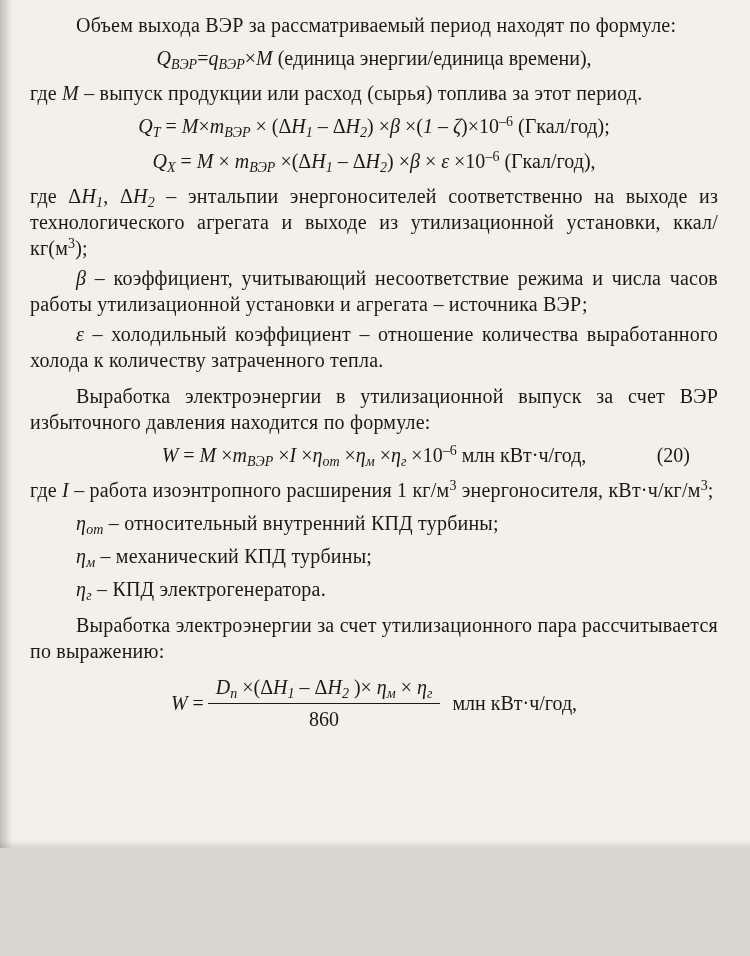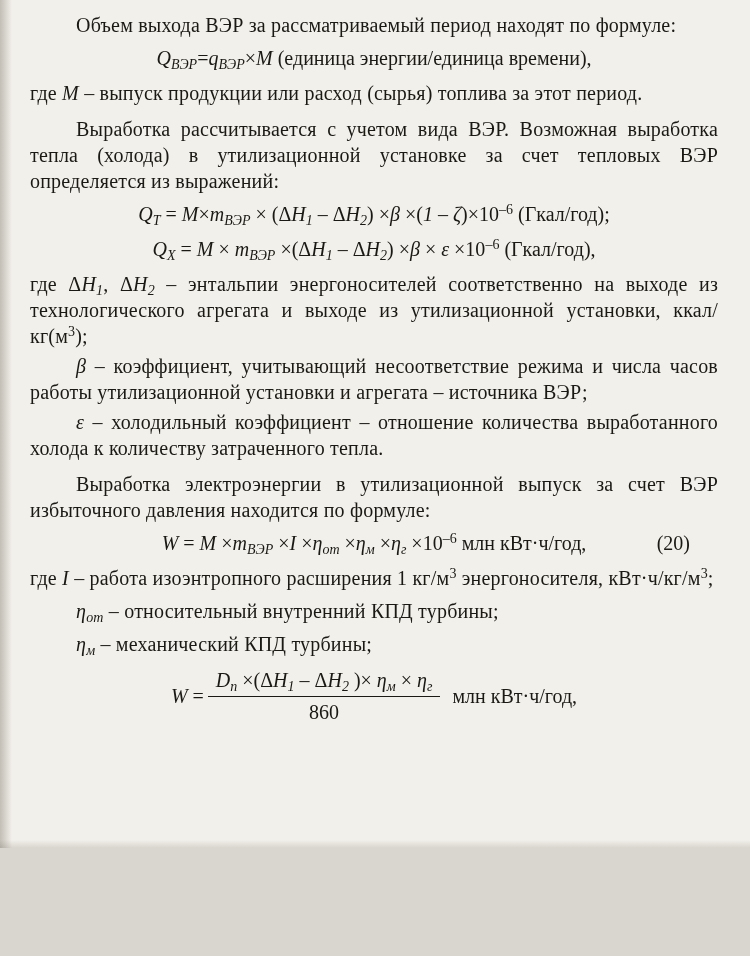--- a/index.html
+++ b/index.html
@@ -97,21 +97,20 @@
 <body>
 
 <div class="page">
 
   <p class="para indent">Объем выхода ВЭР за рассматриваемый период находят по формуле:</p>
 
   <div class="formula"><span class="seg-it">Q</span><span class="seg-sub">ВЭР</span><span class="seg-rm">=</span><span class="seg-it">q</span><span class="seg-sub">ВЭР</span><span class="seg-rm">×</span><span class="seg-it">M</span><span class="seg-rm"> (единица энергии/единица времени),</span></div>
 
   <p class="para"><span class="seg-rm">где </span><span class="seg-it">М</span><span class="seg-rm"> – выпуск продукции или расход (сырья) топлива за этот период.</span></p>
 
-  <p class="para indent sect">Выработка рассчитывается с учетом вида ВЭР. Возможная выработка тепла (холода) в утилизационной установке за счет тепловых ВЭР определяется из выражений:</p>
 
   <div class="formula"><span class="seg-it">Q</span><span class="seg-sub">Т</span><span class="seg-rm"> = </span><span class="seg-it">M</span><span class="seg-rm">×</span><span class="seg-it">m</span><span class="seg-sub">ВЭР</span><span class="seg-rm"> × (Δ</span><span class="seg-it">H</span><span class="seg-sub">1</span><span class="seg-rm"> – Δ</span><span class="seg-it">H</span><span class="seg-sub">2</span><span class="seg-rm">) ×</span><span class="seg-it">β</span><span class="seg-rm"> ×(</span><span class="seg-it">1 – ζ</span><span class="seg-rm">)×10</span><span class="seg-sup">–6</span><span class="seg-rm"> (Гкал/год);</span></div>
 
   <div class="formula"><span class="seg-it">Q</span><span class="seg-sub">Х</span><span class="seg-rm"> = </span><span class="seg-it">M</span><span class="seg-rm"> × </span><span class="seg-it">m</span><span class="seg-sub">ВЭР</span><span class="seg-rm"> ×(Δ</span><span class="seg-it">H</span><span class="seg-sub">1</span><span class="seg-rm"> – Δ</span><span class="seg-it">H</span><span class="seg-sub">2</span><span class="seg-rm">) ×</span><span class="seg-it">β</span><span class="seg-rm"> × </span><span class="seg-it">ε</span><span class="seg-rm"> ×10</span><span class="seg-sup">–6</span><span class="seg-rm"> (Гкал/год),</span></div>
 
   <p class="para"><span class="seg-rm">где Δ</span><span class="seg-it">Н</span><span class="seg-sub">1</span><span class="seg-rm">, Δ</span><span class="seg-it">Н</span><span class="seg-sub">2</span><span class="seg-rm"> – энтальпии энергоносителей соответственно на выходе из технологического агрегата и выходе из утилизационной установки, ккал/кг(м</span><span class="seg-sup">3</span><span class="seg-rm">);</span></p>
 
   <p class="para indent"><span class="seg-it">β</span><span class="seg-rm"> – коэффициент, учитывающий несоответствие режима и числа часов работы утилизационной установки и агрегата – источника ВЭР;</span></p>
 
 
@@ -123,21 +122,23 @@
     <span><span class="seg-it">W</span><span class="seg-rm"> = </span><span class="seg-it">M</span><span class="seg-rm"> ×</span><span class="seg-it">m</span><span class="seg-sub">ВЭР</span><span class="seg-rm"> ×</span><span class="seg-it">I</span><span class="seg-rm"> ×</span><span class="seg-it">η</span><span class="seg-sub">от</span><span class="seg-rm"> ×</span><span class="seg-it">η</span><span class="seg-sub">м</span><span class="seg-rm"> ×</span><span class="seg-it">η</span><span class="seg-sub">г</span><span class="seg-rm"> ×10</span><span class="seg-sup">–6</span><span class="seg-rm"> млн кВт·ч/год,</span></span>
     <span class="eqnum">(20)</span>
   </div>
 
   <p class="para"><span class="seg-rm">где </span><span class="seg-it">I</span><span class="seg-rm"> – работа изоэнтропного расширения 1 кг/м</span><span class="seg-sup">3</span><span class="seg-rm"> энергоносителя, кВт·ч/кг/м</span><span class="seg-sup">3</span><span class="seg-rm">;</span></p>
 
   <p class="para indent defn"><span class="seg-it">η</span><span class="seg-sub">от</span><span class="seg-rm"> – относительный внутренний КПД турбины;</span></p>
 
   <p class="para indent defn"><span class="seg-it">η</span><span class="seg-sub">м</span><span class="seg-rm"> – механический КПД турбины;</span></p>
 
+  <p class="para indent defn"><span class="seg-it">η</span><span class="seg-sub">г</span><span class="seg-rm"> – КПД электрогенератора.</span></p>
 
+  <p class="para indent sect">Выработка электроэнергии за счет утилизационного пара рассчитывается по выражению:</p>
 
   <div class="formula frac-row">
     <span><span class="seg-it">W</span><span class="seg-rm"> = </span></span>
     <span class="frac">
       <span class="num"><span class="seg-it">D</span><span class="seg-sub">п</span><span class="seg-rm"> ×(Δ</span><span class="seg-it">H</span><span class="seg-sub">1</span><span class="seg-rm"> – Δ</span><span class="seg-it">H</span><span class="seg-sub">2</span><span class="seg-rm"> )× </span><span class="seg-it">η</span><span class="seg-sub">м</span><span class="seg-rm"> × </span><span class="seg-it">η</span><span class="seg-sub">г</span></span>
       <span class="den">860</span>
     </span>
     <span class="units">млн кВт·ч/год,</span>
   </div>
 

